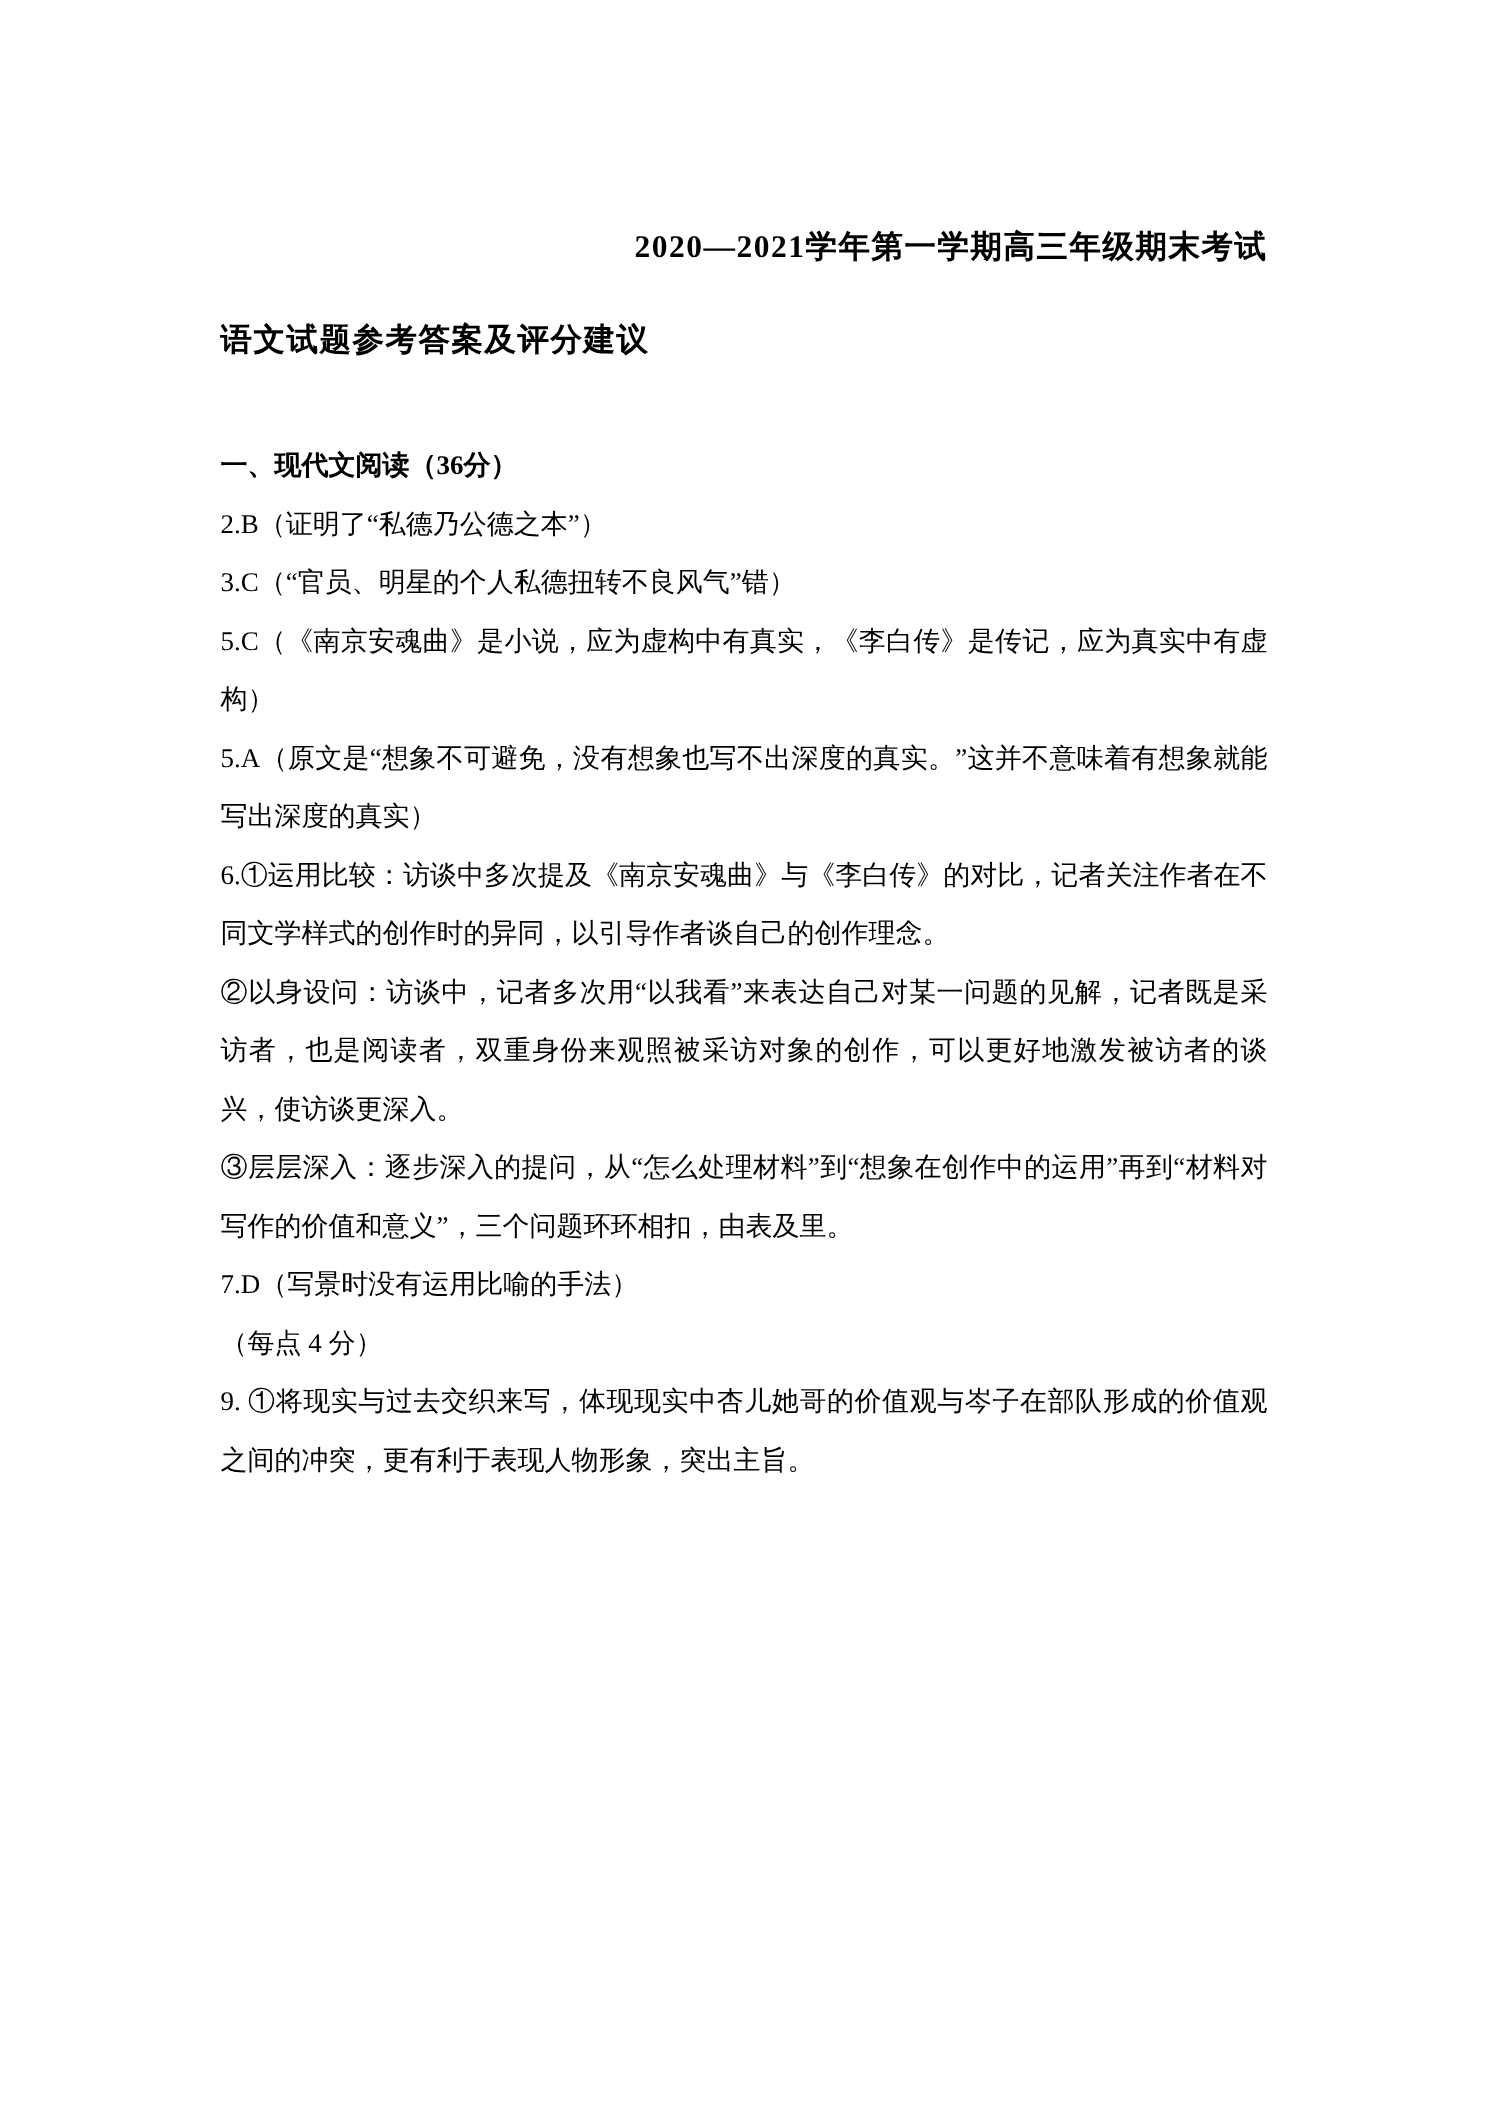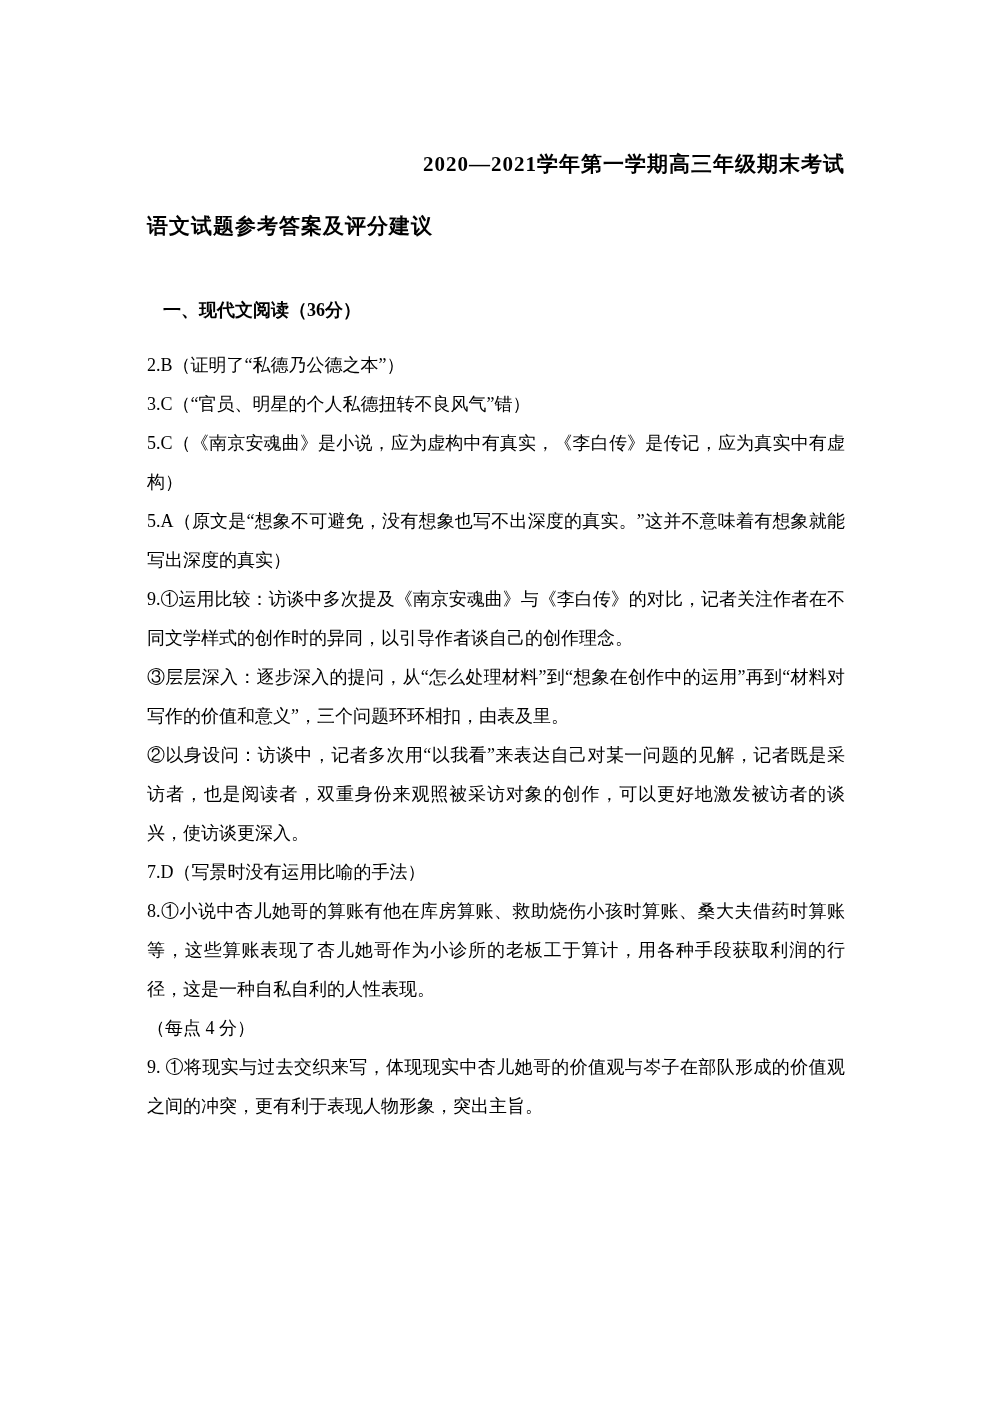--- a/index.html
+++ b/index.html
@@ -31,21 +31,21 @@
     font-size: 21px;
     font-weight: bold;
     letter-spacing: 1px;
     margin: 0 0 52px 0;
     line-height: 1.2;
   }
   .section-heading {
     font-size: 18px;
     font-weight: bold;
     line-height: 39px;
-    margin: 16px;
+    margin: 0;
   }
   .para {
     font-size: 18px;
     line-height: 39px;
     margin: 0;
     text-align: justify;
     text-justify: inter-ideograph;
     word-break: break-all;
   }
 </style>
@@ -64,30 +64,29 @@
 
 
     <p class="para">2.B（证明了“私德乃公德之本”）</p>
 
     <p class="para">3.C（“官员、明星的个人私德扭转不良风气”错）</p>
 
     <p class="para">5.C（《南京安魂曲》是小说，应为虚构中有真实，《李白传》是传记，应为真实中有虚构）</p>
 
     <p class="para">5.A（原文是“想象不可避免，没有想象也写不出深度的真实。”这并不意味着有想象就能写出深度的真实）</p>
 
-    <p class="para">9.①运用比较：访谈中多次提及《南京安魂曲》与《李白传》的对比，记者关注作者在不同文学样式的创作时的异同，以引导作者谈自己的创作理念。</p>
+    <p class="para">6.①运用比较：访谈中多次提及《南京安魂曲》与《李白传》的对比，记者关注作者在不同文学样式的创作时的异同，以引导作者谈自己的创作理念。</p>
+
+    <p class="para">②以身设问：访谈中，记者多次用“以我看”来表达自己对某一问题的见解，记者既是采访者，也是阅读者，双重身份来观照被采访对象的创作，可以更好地激发被访者的谈兴，使访谈更深入。</p>
 
     <p class="para">③层层深入：逐步深入的提问，从“怎么处理材料”到“想象在创作中的运用”再到“材料对写作的价值和意义”，三个问题环环相扣，由表及里。</p>
-
-    <p class="para">②以身设问：访谈中，记者多次用“以我看”来表达自己对某一问题的见解，记者既是采访者，也是阅读者，双重身份来观照被采访对象的创作，可以更好地激发被访者的谈兴，使访谈更深入。</p>
 
 
     <p class="para">7.D（写景时没有运用比喻的手法）</p>
 
-    <p class="para">8.①小说中杏儿她哥的算账有他在库房算账、救助烧伤小孩时算账、桑大夫借药时算账等，这些算账表现了杏儿她哥作为小诊所的老板工于算计，用各种手段获取利润的行径，这是一种自私自利的人性表现。</p>
 
 
     <p class="para">（每点 4 分）</p>
 
     <p class="para">9. ①将现实与过去交织来写，体现现实中杏儿她哥的价值观与岑子在部队形成的价值观之间的冲突，更有利于表现人物形象，突出主旨。</p>
 
   </div>
 </div>
 
 </body></html>

